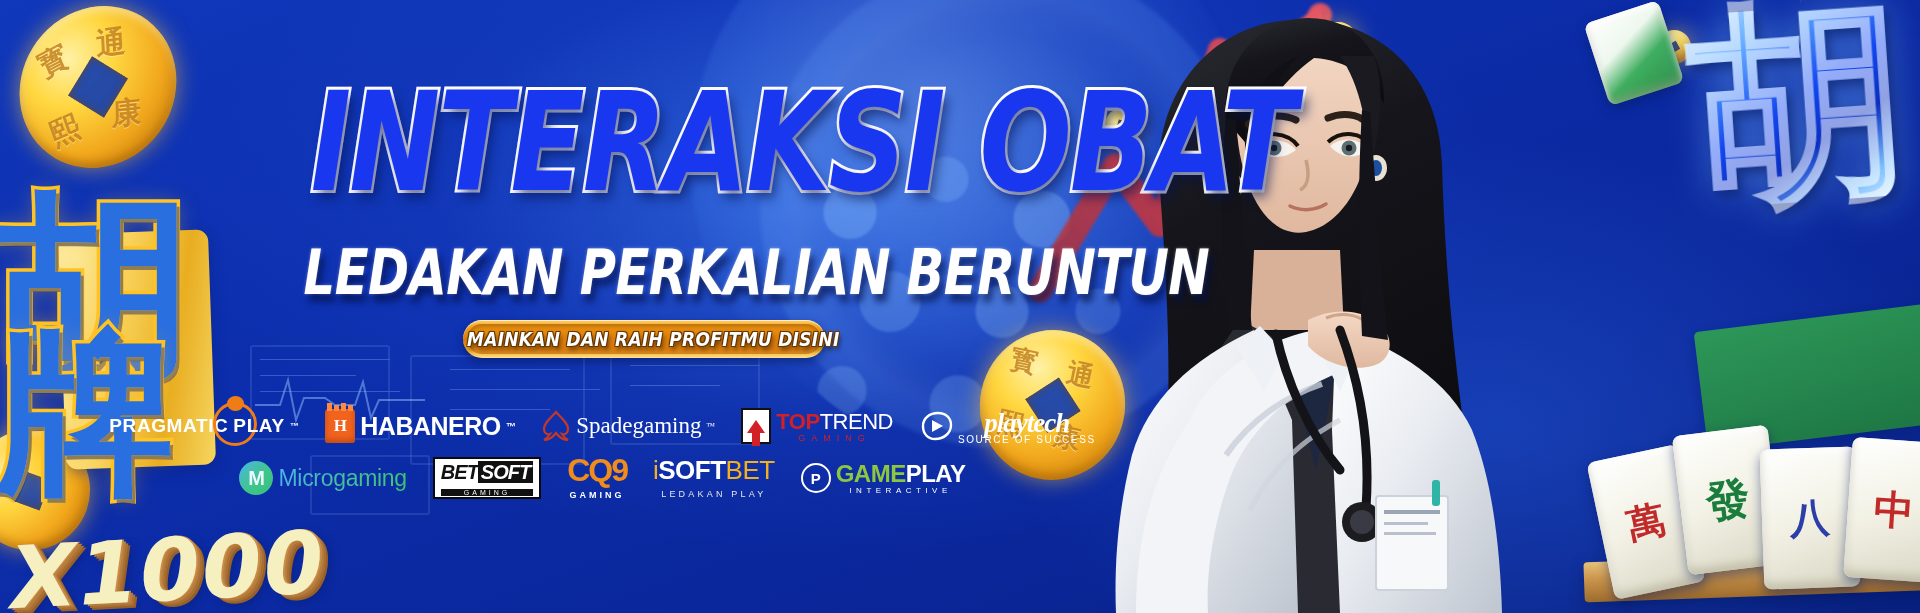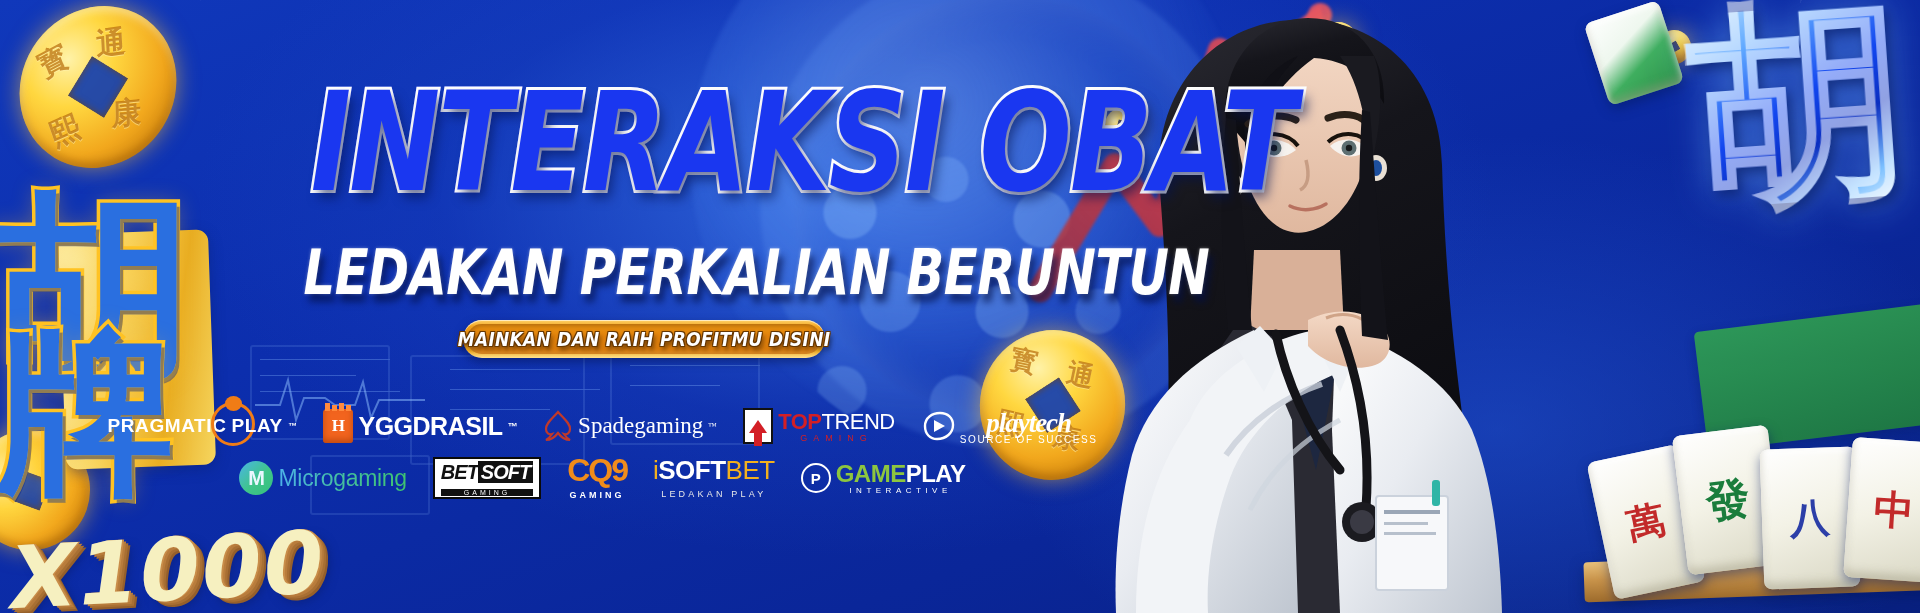--- a/index.html
+++ b/index.html
@@ -240,21 +240,21 @@
     width: 362px; height: 38px; border-radius: 22px;
     background: linear-gradient(180deg, #ffd36b 0%, #f2a31c 18%, #d9790c 52%, #f0a81e 80%, #ffe28c 100%);
     box-shadow: 0 4px 10px rgba(4,18,80,0.5), inset 0 1px 0 rgba(255,255,255,0.6);
     padding: 4px;
     cursor: pointer;
   }
   .cta-inner {
     width: 100%; height: 100%; border-radius: 18px;
     background: linear-gradient(180deg, #ef9a14 0%, #e2820b 40%, #d4760a 100%);
     box-shadow: inset 0 2px 5px rgba(120,60,0,0.55), inset 0 -2px 4px rgba(255,210,120,0.35);
-    display: flex; align-items: center; justify-content: center;
+    display: flex; align-items: center; justify-content: flex-start;
   }
   .cta-text {
     font-family: "DejaVu Sans", sans-serif; font-weight: bold; font-style: italic;
     font-size: 17px; color: #ffffff; letter-spacing: 0.3px;
     text-shadow: 0 0 2px #5a3000, 1px 1px 0 #6b3a02, -1px 1px 0 #6b3a02, 1px -1px 0 #6b3a02, -1px -1px 0 #6b3a02, 2px 3px 4px rgba(0,0,0,0.5);
     white-space: nowrap;
     transform: scaleY(1.18);
   }
 
   
@@ -529,21 +529,21 @@
       <div class="logo lg-pragmatic">
         <span>PRAGMATIC</span>
         <span class="ring"></span>
         <span class="dot"></span>
         <span style="position:relative;z-index:2;">PLAY</span>
         <sup>™</sup>
       </div>
 
       <div class="logo">
         <span class="hab-icon">H</span>
-        <span class="lg-habanero-txt">YGGDRASIL</span>
+        <span class="lg-habanero-txt">HABANERO</span>
         <sup class="lg-habanero-txt" style="font-size:10px;">™</sup>
       </div>
 
       <div class="logo">
         <svg class="spade-icon" viewBox="0 0 30 32">
           <path d="M15 2 C9 9 3 13 3 19 C3 23 6 25 9 24 C7 27 5 29 3 30 C8 30 12 27 15 23 C18 27 22 30 27 30 C25 29 23 27 21 24 C24 25 27 23 27 19 C27 13 21 9 15 2 Z" fill="none" stroke="#c0392b" stroke-width="2.2"></path>
         </svg>
         <span class="lg-spade-txt">Spadegaming</span>
         <sup class="lg-spade-txt" style="font-size:9px;">™</sup>
       </div>

